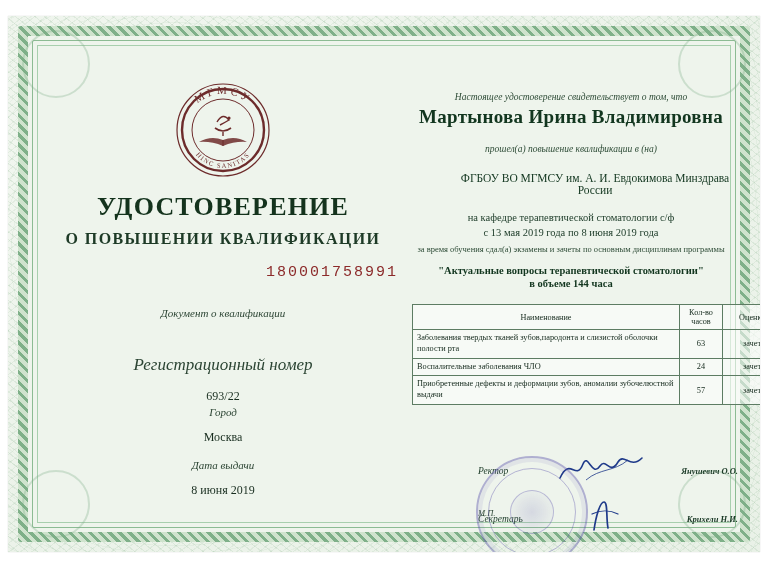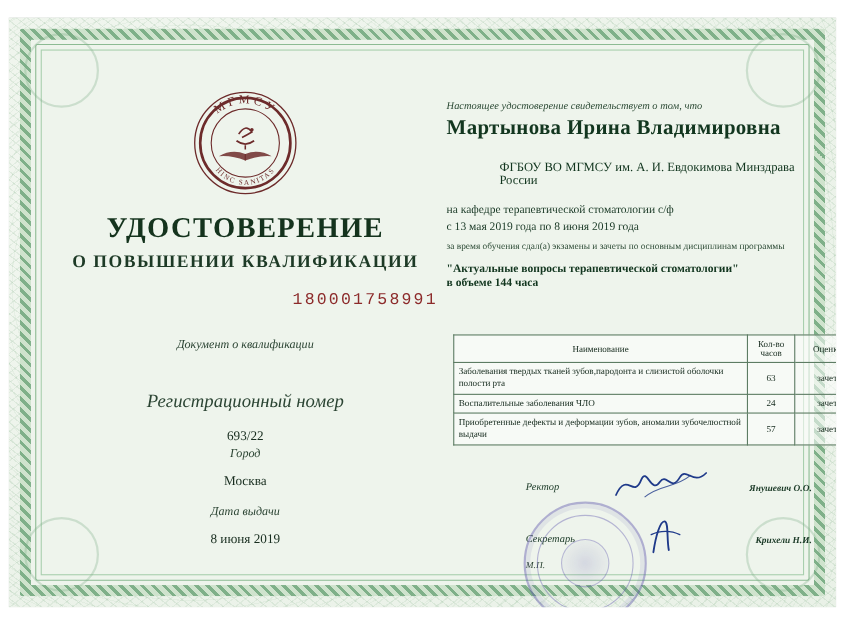--- a/index.html
+++ b/index.html
@@ -170,21 +170,21 @@
     font-size: 12px;
     color: #182d1f;
   }
 
   
   .right-col {
     position: absolute;
     left: 398px;
     top: 76px;
     width: 330px;
-    text-align: left;
+    text-align: center;
     color: #16301f;
   }
   .r-line-small {
     font-size: 9.5px;
     font-style: italic;
     color: #2c4a35;
   }
   .holder-name {
     margin-top: 4px;
     font-size: 19px;
@@ -265,21 +265,21 @@
   .subjects-table td.mark {
     text-align: center;
   }
   .col-hours { width: 34px; }
   .col-mark { width: 50px; }
 
   
   .sig-block {
     position: absolute;
     left: 470px;
-    top: 416px;
+    top: 444px;
     width: 260px;
     font-size: 9.5px;
     color: #1b3a27;
   }
   .sig-row {
     position: relative;
     height: 32px;
   }
   .sig-role {
     position: absolute;
@@ -396,20 +396,21 @@
       <div class="reg-number">693/22</div>
       <div class="city-label">Город</div>
       <div class="city-value">Москва</div>
       <div class="date-label">Дата выдачи</div>
       <div class="date-value">8 июня 2019</div>
     </div>
 
     <div class="right-col">
       <div class="r-line-small">Настоящее удостоверение свидетельствует о том, что</div>
       <div class="holder-name">Мартынова Ирина Владимировна</div>
+      <div class="r-line-small2">прошел(а) повышение квалификации в (на)</div>
       <div class="org-name">ФГБОУ ВО МГМСУ им. А. И. Евдокимова Минздрава России</div>
       <div class="dept">на кафедре терапевтической стоматологии с/ф</div>
       <div class="period">с 13 мая 2019 года по 8 июня 2019 года</div>
       <div class="passed-note">за время обучения сдал(а) экзамены и зачеты по основным дисциплинам программы</div>
       <div class="program-title">"Актуальные вопросы терапевтической стоматологии"</div>
       <div class="program-hours">в объеме 144 часа</div>
     </div>
 
     <table class="subjects-table">
       <thead>

